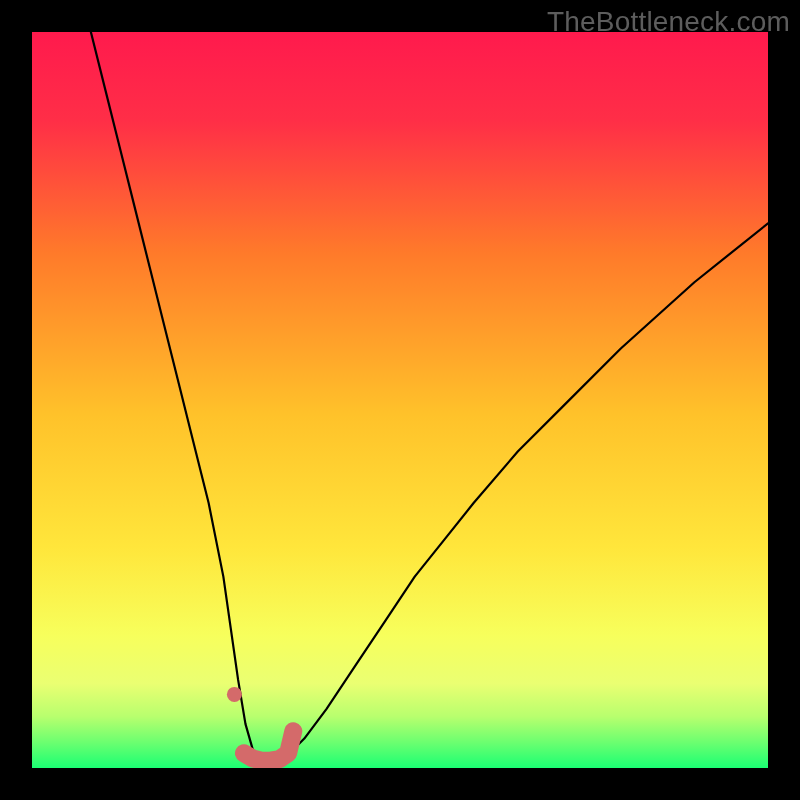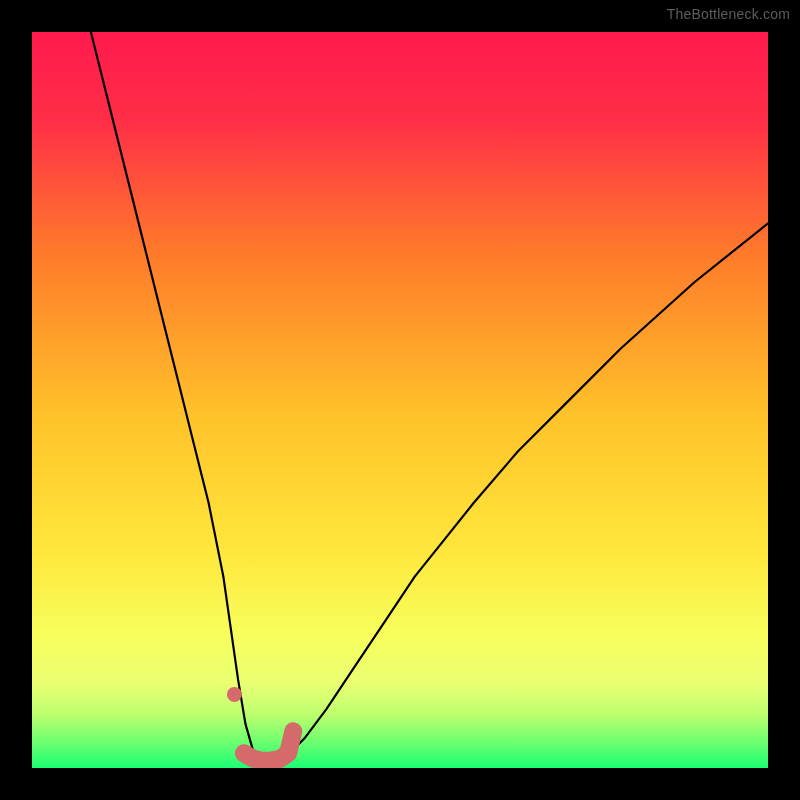--- a/index.html
+++ b/index.html
@@ -25,21 +25,21 @@
     top: 32px;
     width: 736px;
     height: 736px;
     
   }
   .watermark {
     position: absolute;
     top: 6px;
     right: 10px;
     color: #5d5d5d;
-    font-size: 14px;
+    font-size: 28px;
     letter-spacing: 0.2px;
     font-weight: 500;
     user-select: none;
   }
   svg { display: block; }
 </style>
 </head>
 <body>
 
 <div class="frame">

